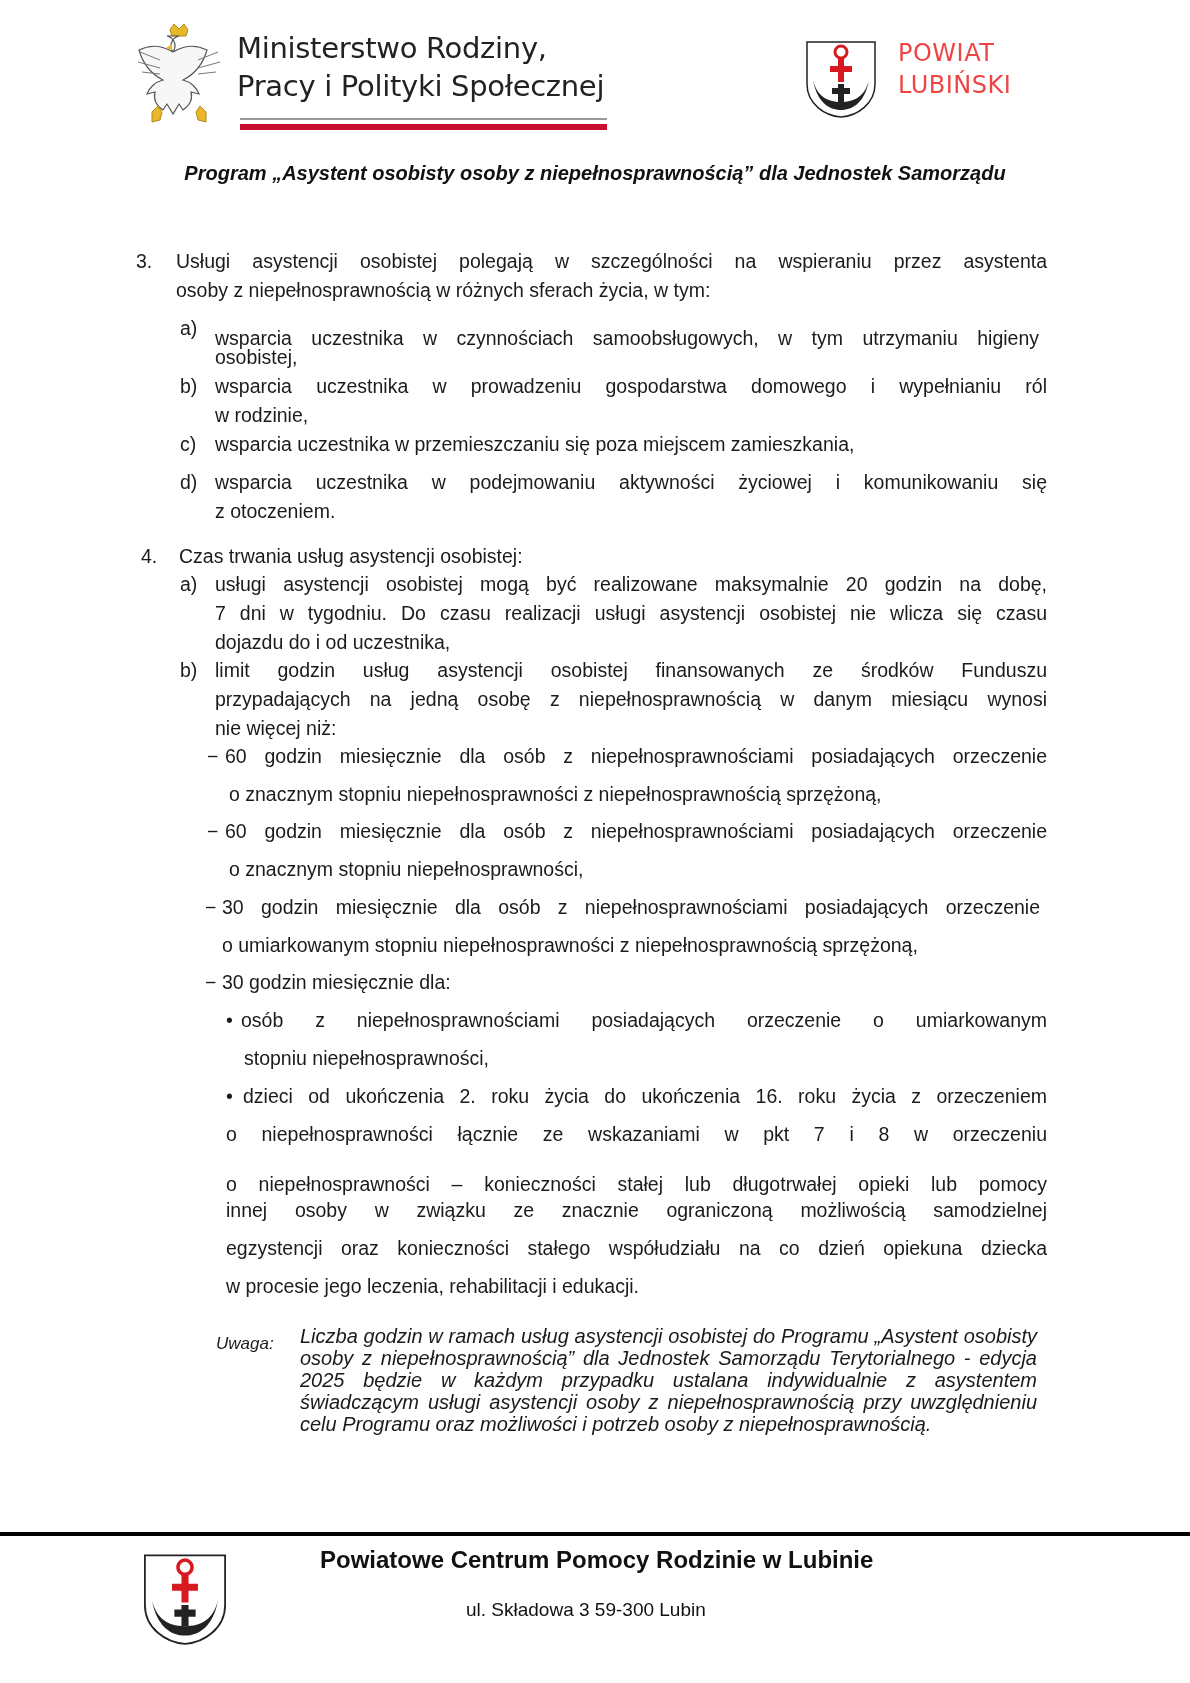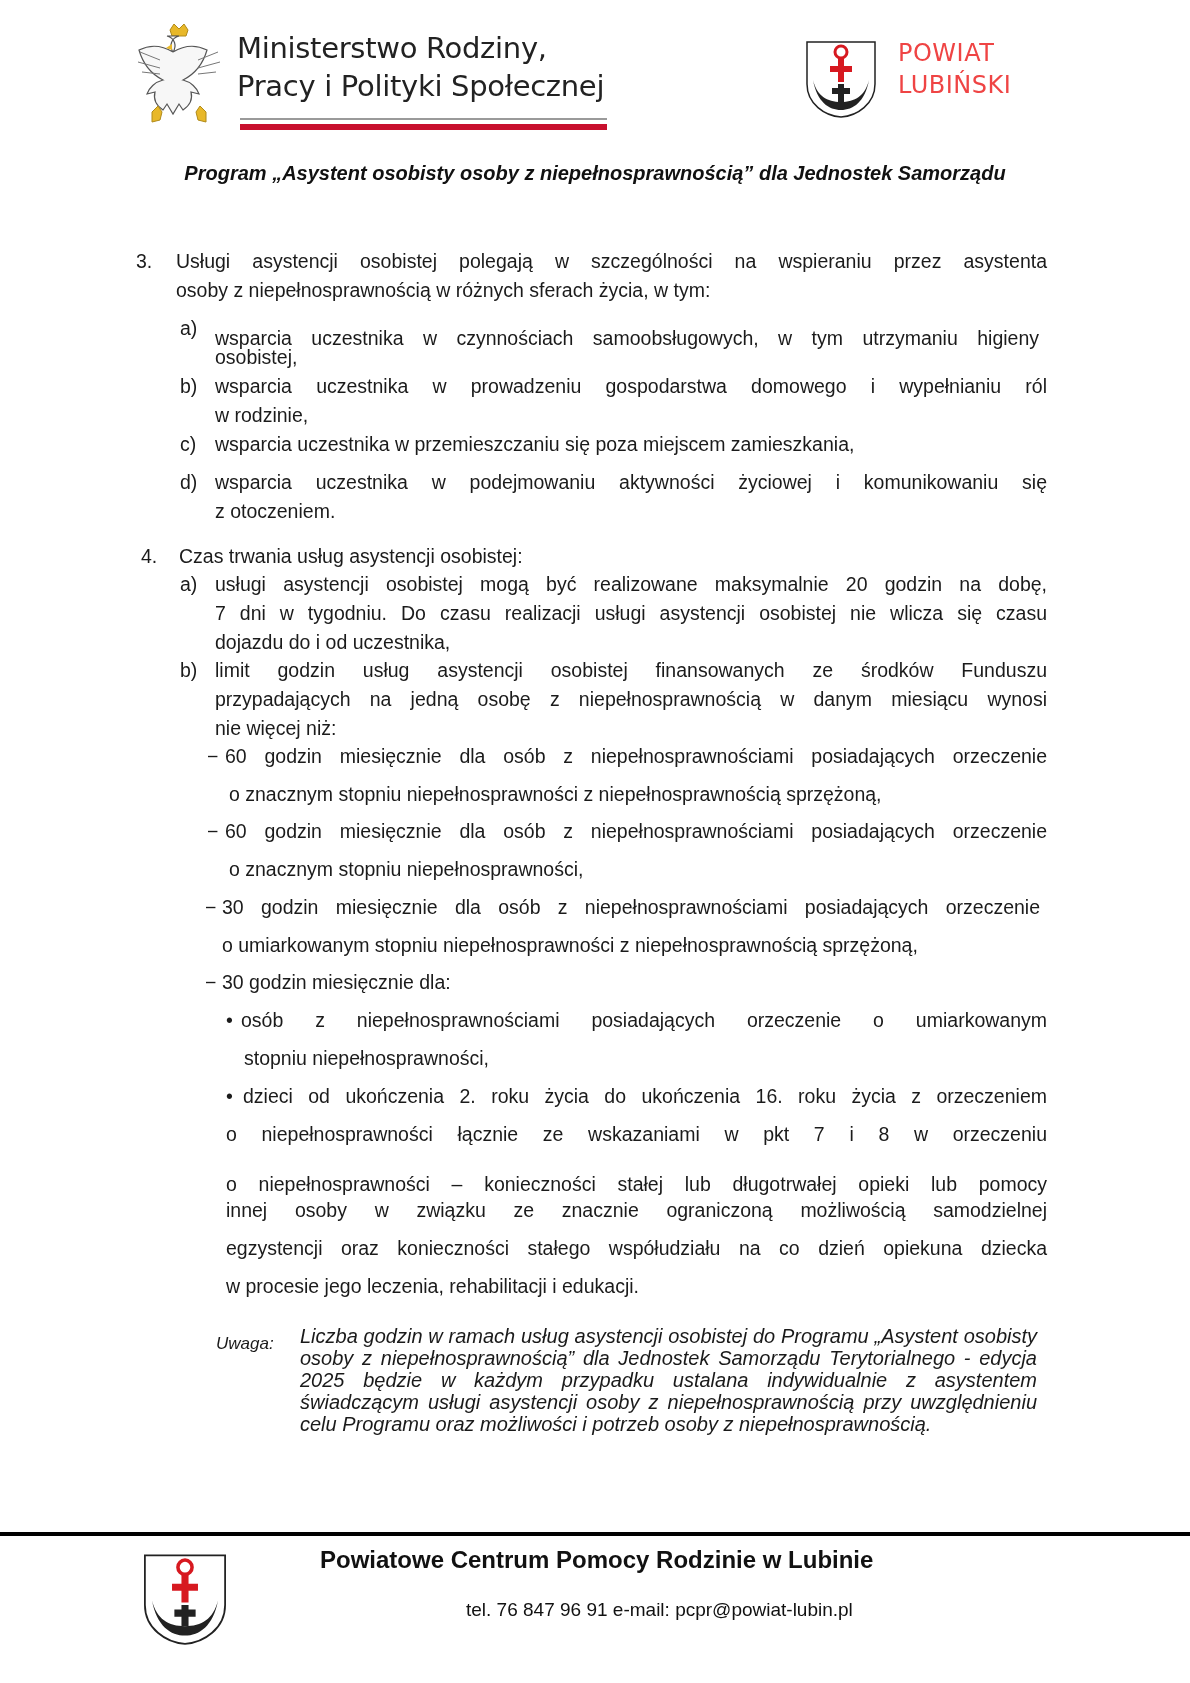--- a/index.html
+++ b/index.html
@@ -131,14 +131,14 @@
   <svg width="86" height="92" viewBox="0 0 72 78">
     <path d="M2 2 H70 V44 C70 64 52 76 36 77 C20 76 2 64 2 44 Z" fill="#fff" stroke="#222" stroke-width="1.5"></path>
     <circle cx="36" cy="12" r="6" fill="none" stroke="#d71920" stroke-width="3"></circle>
     <path d="M33 18 h6 v8 h8 v6 h-8 v10 h-6 v-10 h-8 v-6 h8 z" fill="#d71920"></path>
     <path d="M33 44 h6 v4 h6 v6 h-6 v8 h-6 v-8 h-6 v-6 h6 z" fill="#222"></path>
     <path d="M8 40 C12 62 24 70 36 70 C48 70 60 62 64 40 C60 56 50 62 36 62 C22 62 12 56 8 40 Z" fill="#222"></path>
   </svg>
 </div>
 <div class="abs org-name">Powiatowe Centrum Pomocy Rodzinie w Lubinie</div>
 <div class="abs addr">
-  <div>tel. 76 847 96 91  e-mail: pcpr@powiat-lubin.pl</div>
+  <div>ul. Składowa 3  59-300 Lubin</div>
 </div>
 
 </body></html>

